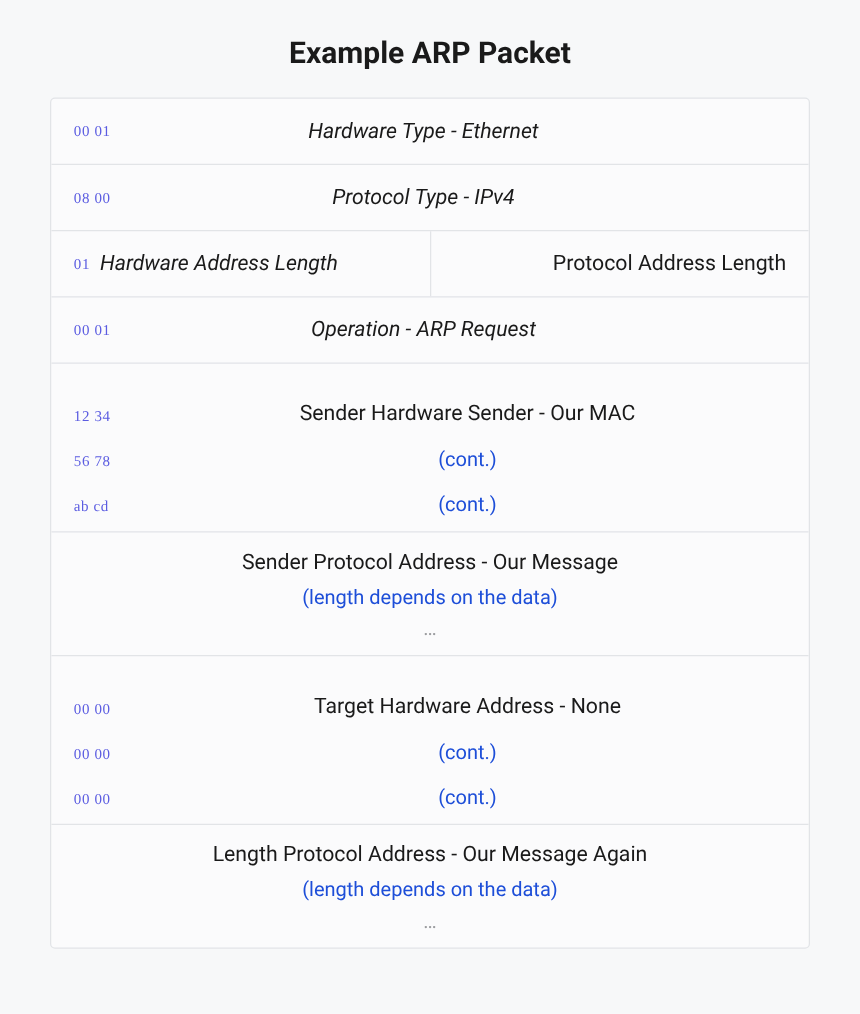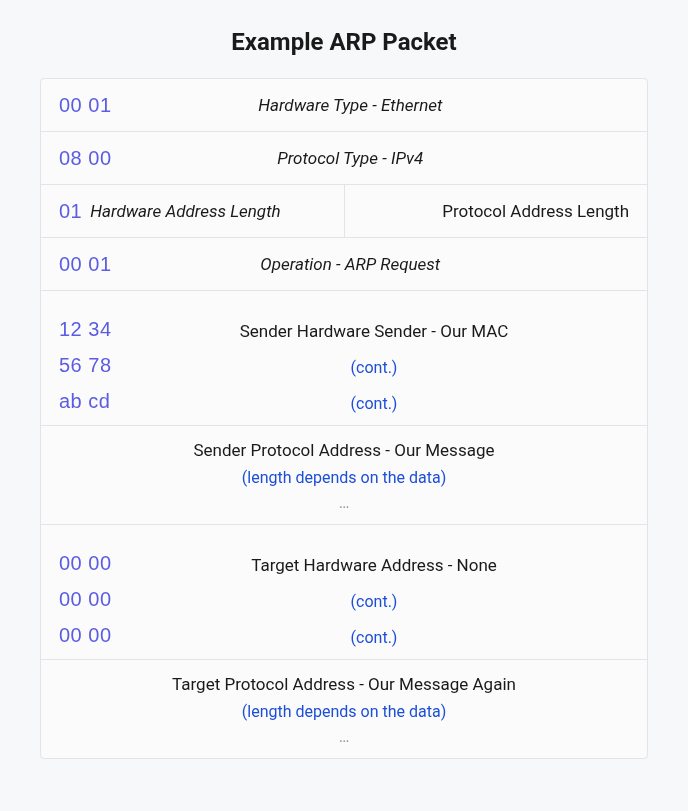--- a/index.html
+++ b/index.html
@@ -43,23 +43,23 @@
       flex: 1;
     }
     .cell.half {
       flex: 1;
       border-right: 1px solid #e2e4e7;
     }
     .cell.half:last-child {
       border-right: none;
     }
     .hex {
-      font-family: Liberation Sans, sans-serif;
+      font-family: Liberation Serif, serif;
       color: #5b5ce1;
-      font-size: 20px;
+      font-size: 12px;
       letter-spacing: 0.5px;
       white-space: pre;
       flex-shrink: 0;
     }
     .label {
       font-size: 17px;
       flex: 1;
       text-align: center;
     }
     .multi {
@@ -182,18 +182,18 @@
       <span class="hex">00 00</span>
       <span class="label note">(cont.)</span>
     </div>
     <div class="mrow">
       <span class="hex">00 00</span>
       <span class="label note">(cont.)</span>
     </div>
   </div>
 
   <div class="block-center">
-    <div class="main-label">Target Protocol Address - Our Message Again</div>
+    <div class="main-label">Length Protocol Address - Our Message Again</div>
     <span class="note">(length depends on the data)</span>
     <span class="dots">…</span>
   </div>
 
 </div>
 
 </body></html>

